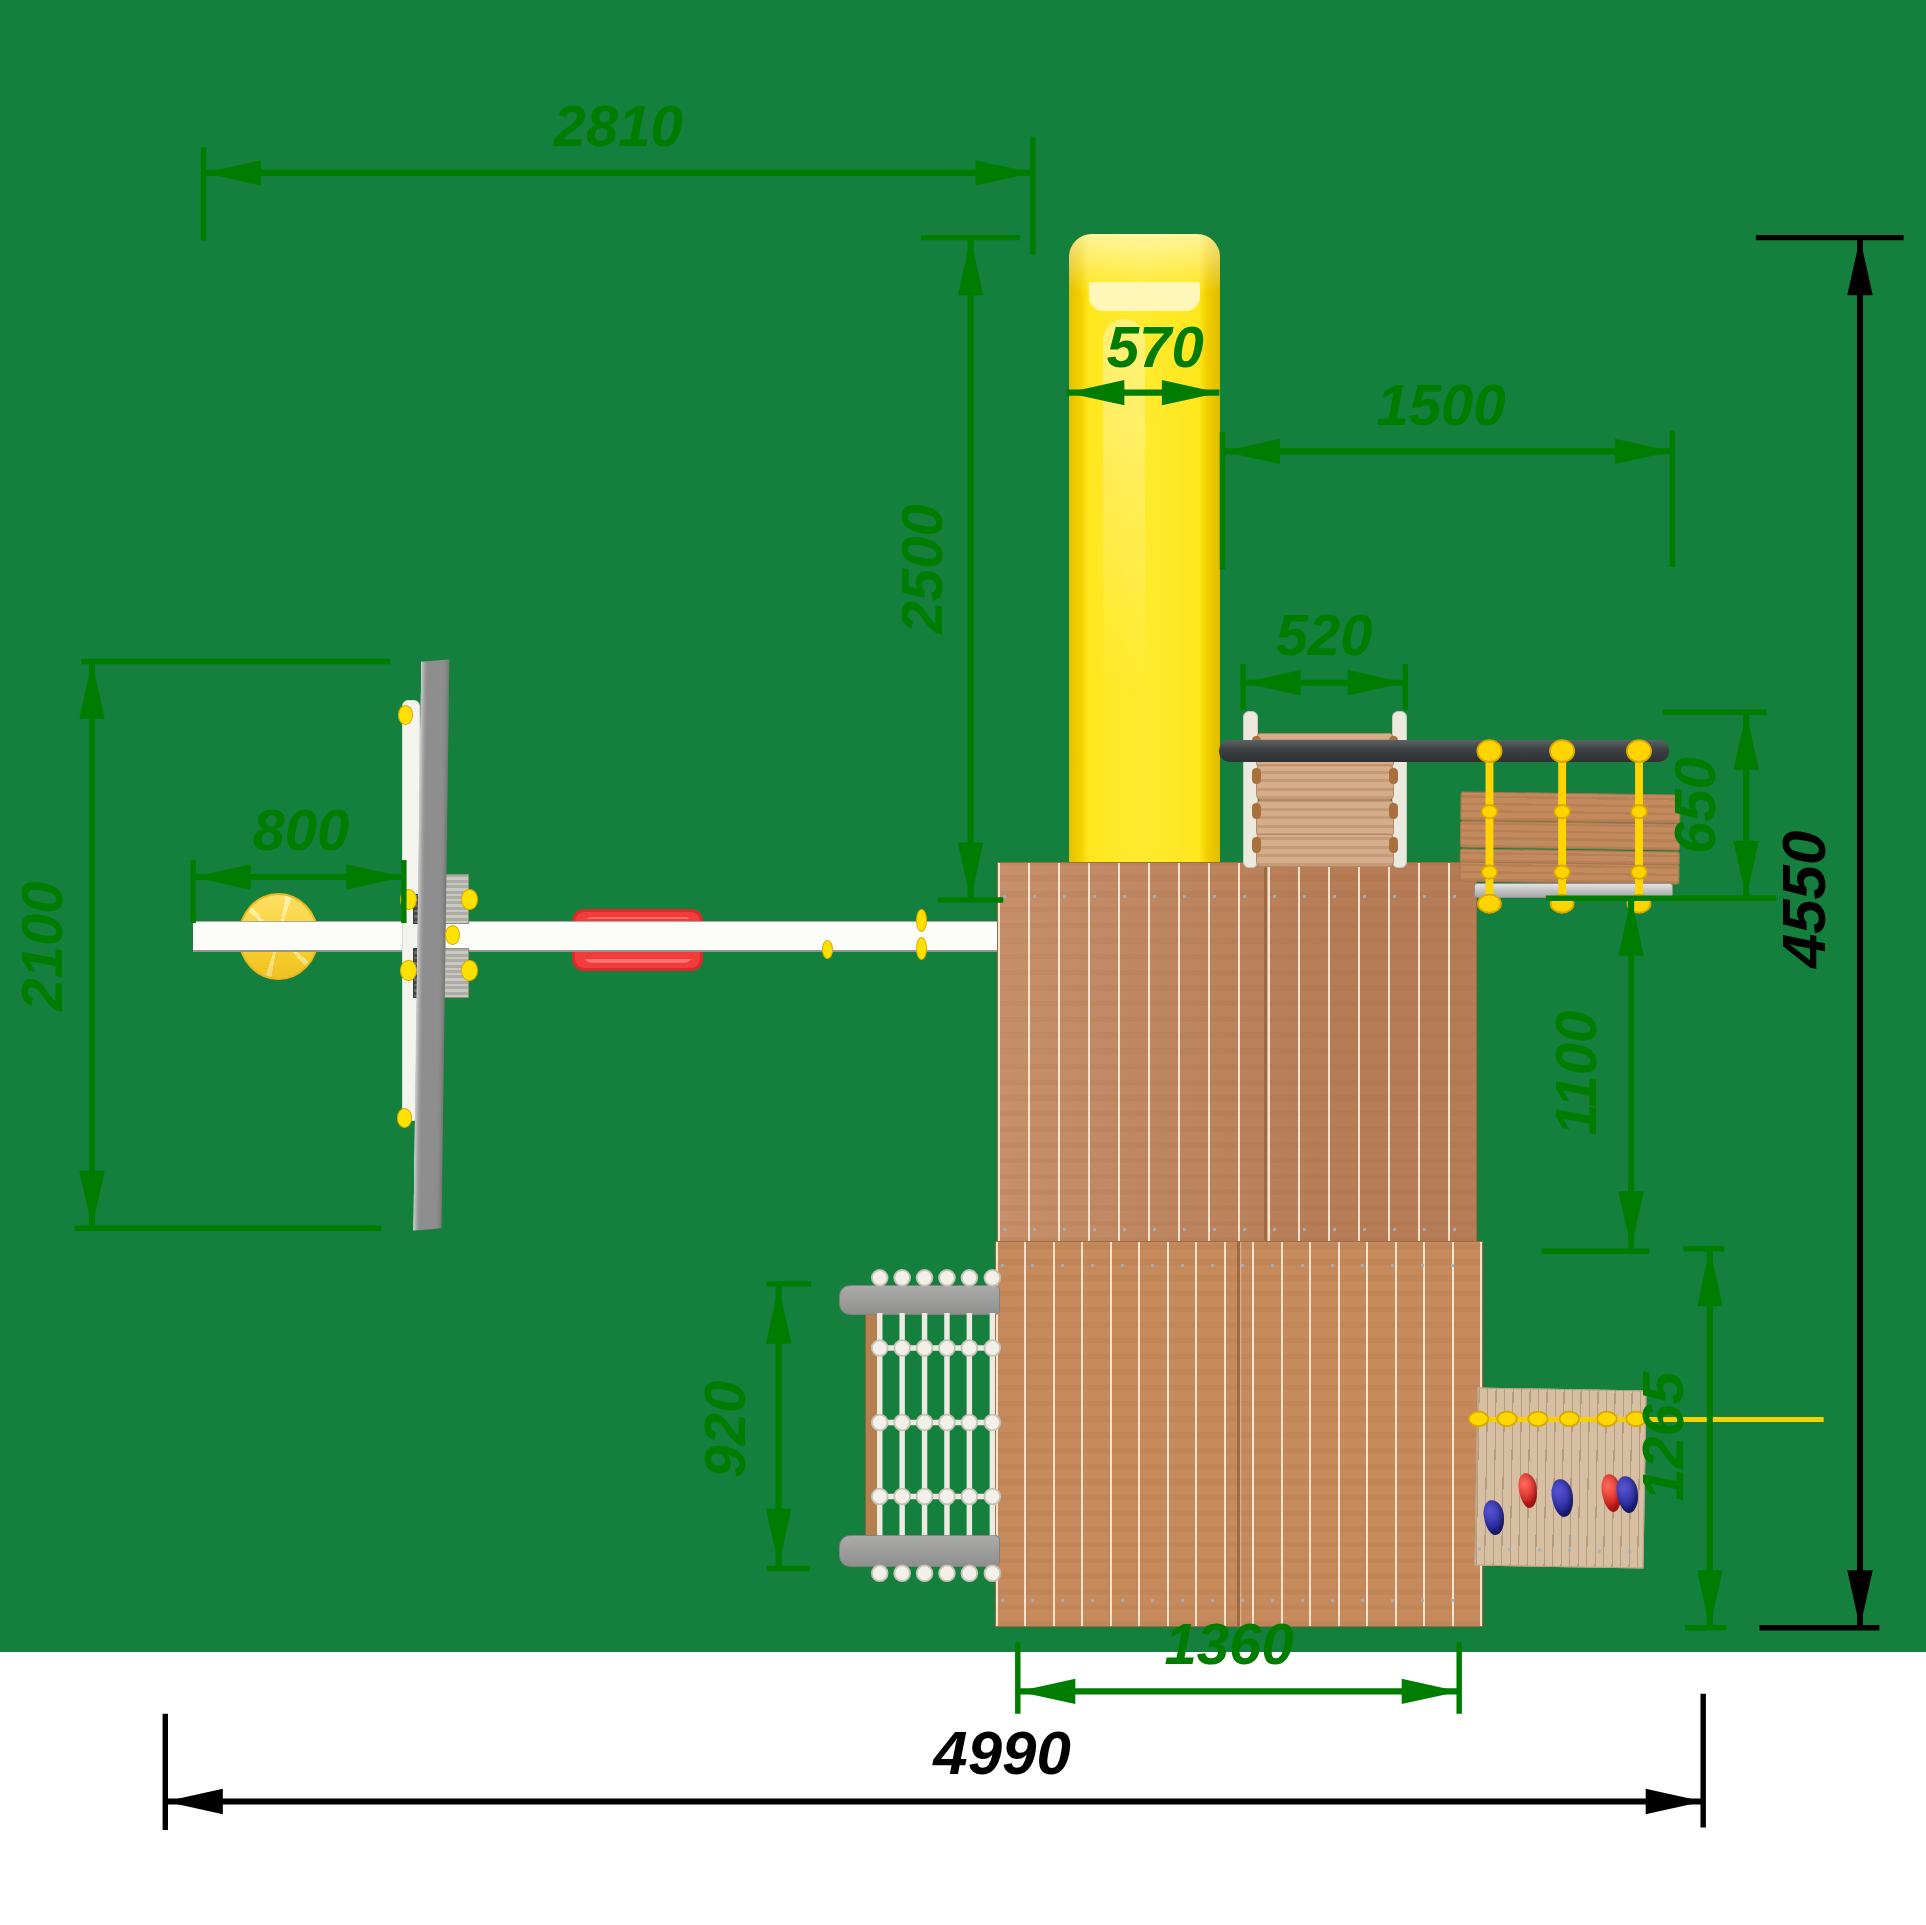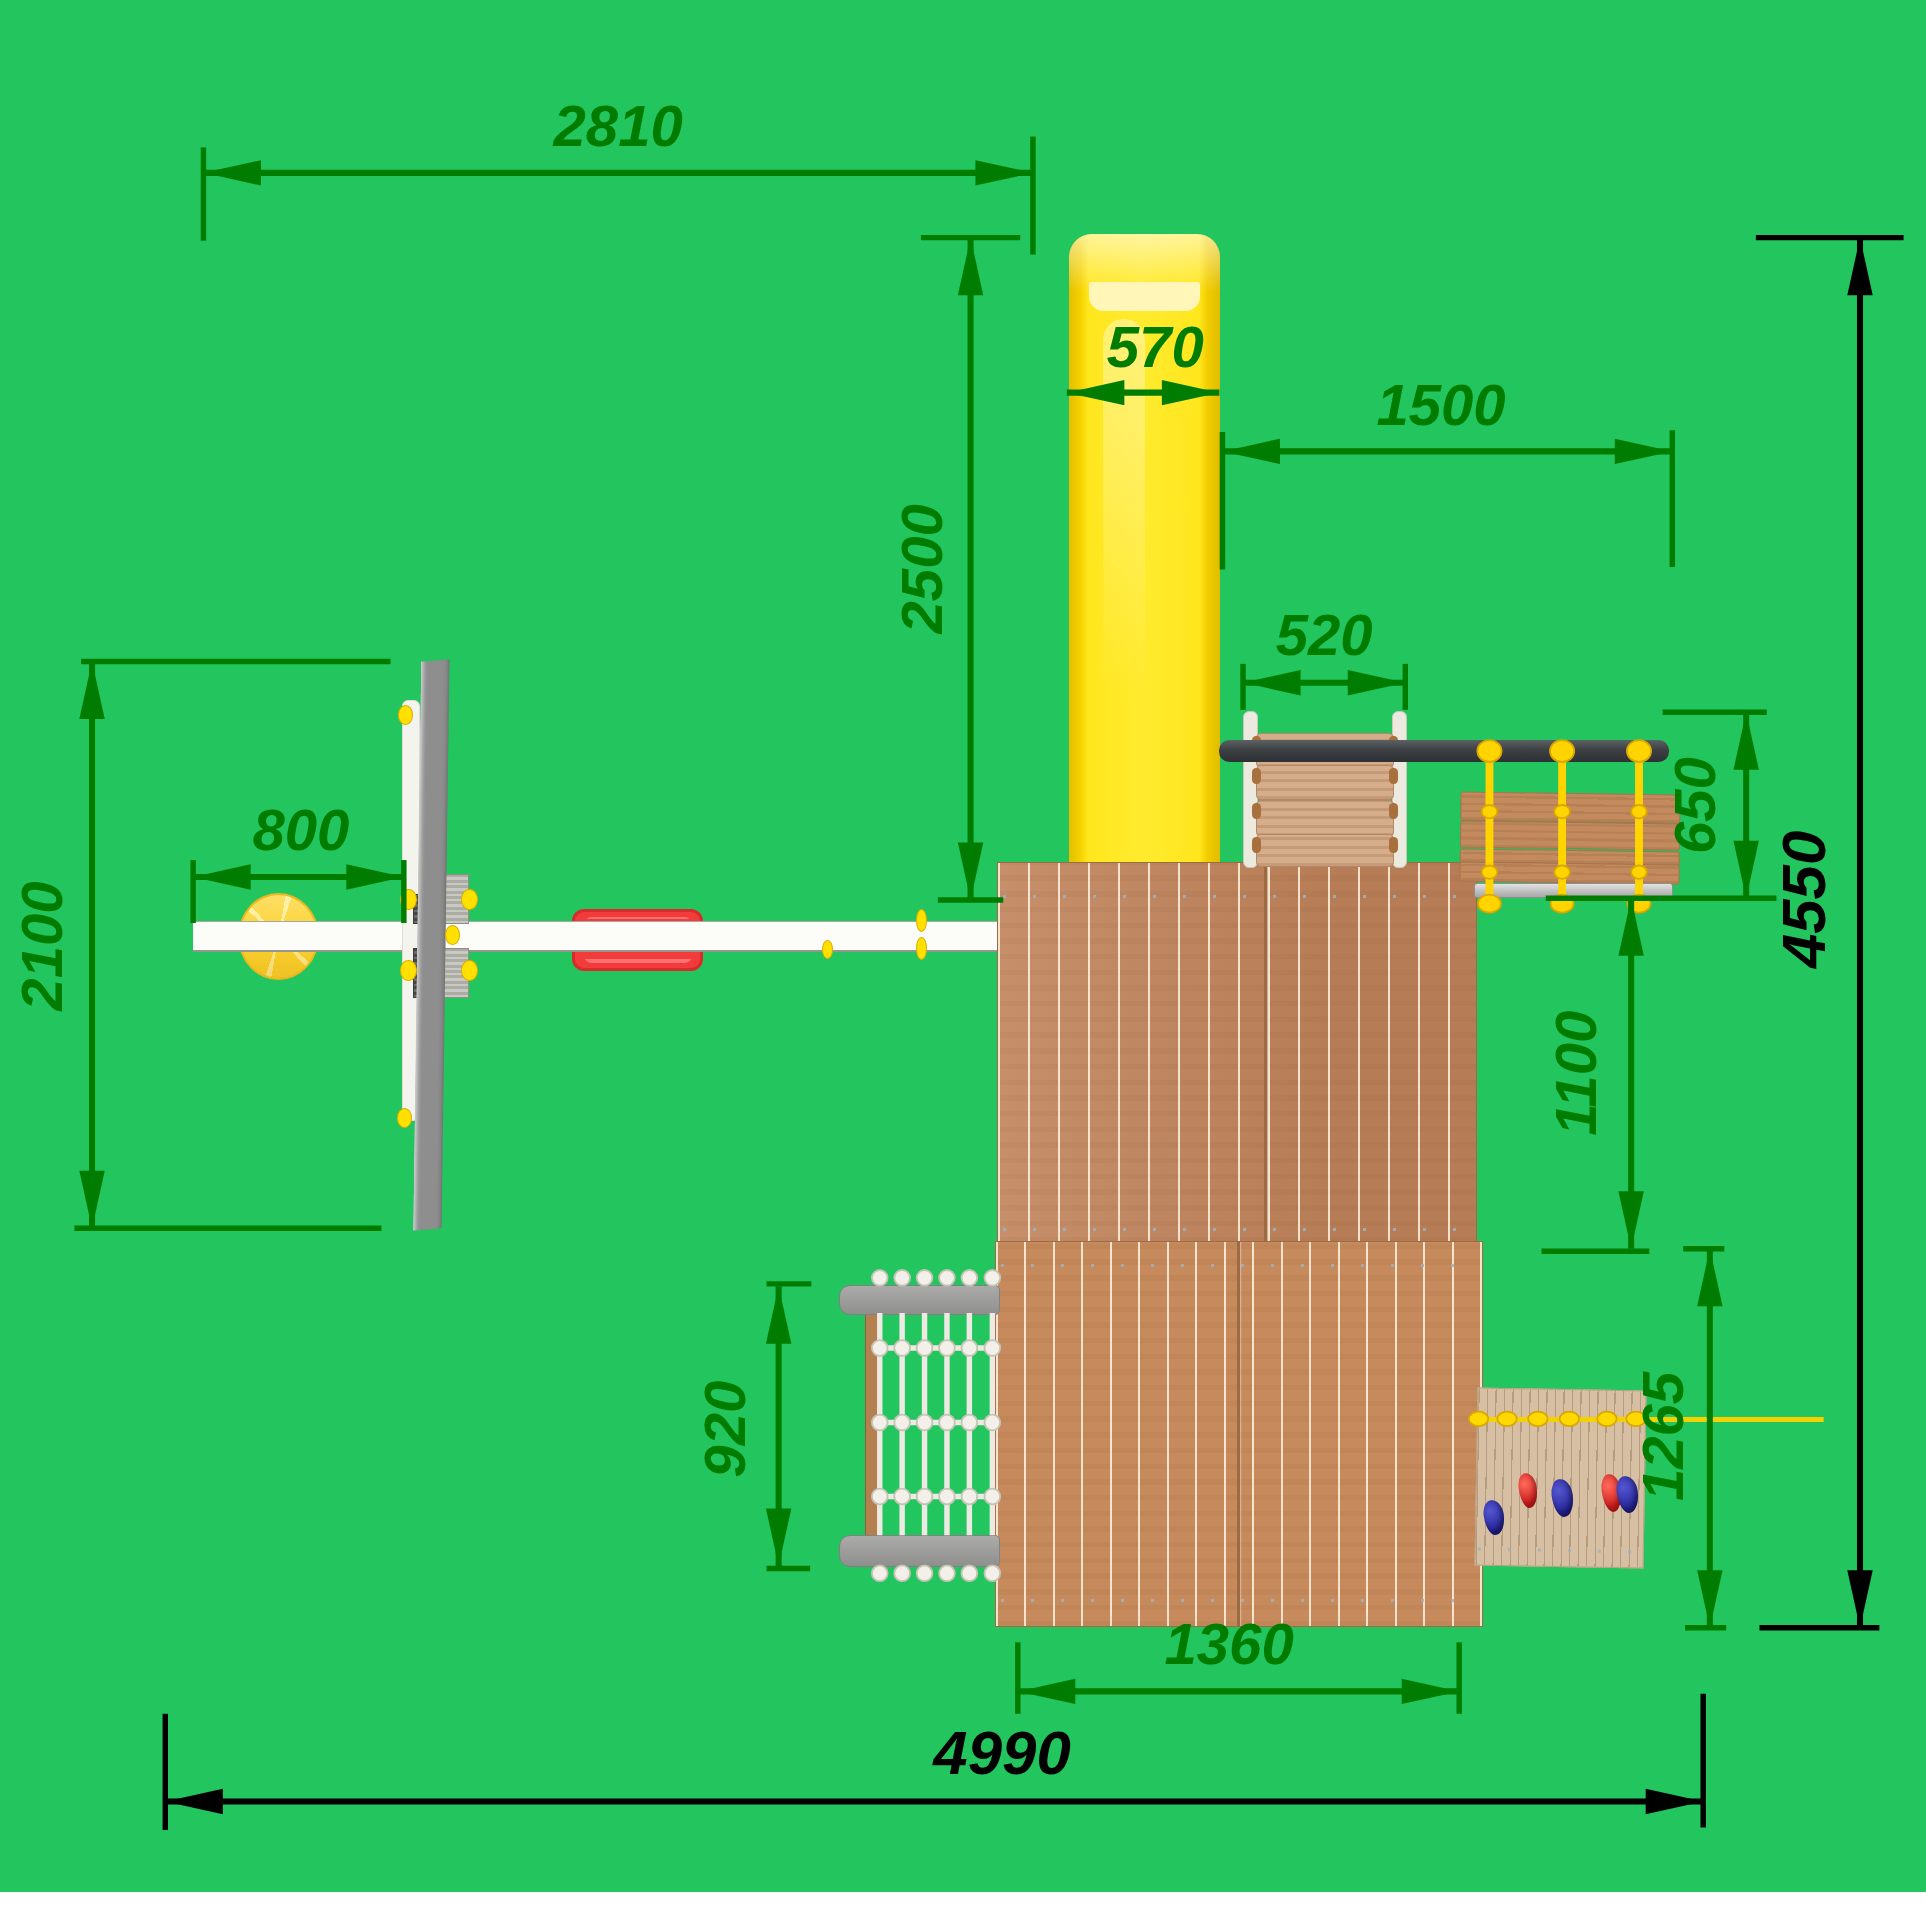--- a/index.html
+++ b/index.html
@@ -1,18 +1,18 @@
 <!DOCTYPE html>
 <html style="font-size:9.7px"><head>
 <meta charset="utf-8">
 <style>
   html,body{margin:0;padding:0;background:#ffffff;}
   body{width:1926px;height:1926px;position:relative;overflow:hidden;
        font-family:"Liberation Sans",sans-serif;}
-  #canvas{position:absolute;left:0;top:0;width:1926px;height:1892px;background:#22c55e;}
+  #canvas{position:absolute;left:0;top:0;width:1926px;height:1652px;background:#15803d;}
   .abs{position:absolute;}
 
   
   .deck{
     background:
       repeating-linear-gradient(90deg, rgba(255,243,225,.85) 0 1.8px, rgba(0,0,0,0) 1.8px 30px),
       repeating-linear-gradient(0deg, rgba(128,78,40,.07) 0 5.4px, rgba(0,0,0,0) 5.4px 15.7px),
       linear-gradient(90deg, rgba(255,255,255,.10), rgba(0,0,0,.05) 70%),
       #c0835a;
     border:0.6px solid #9c6a43;

